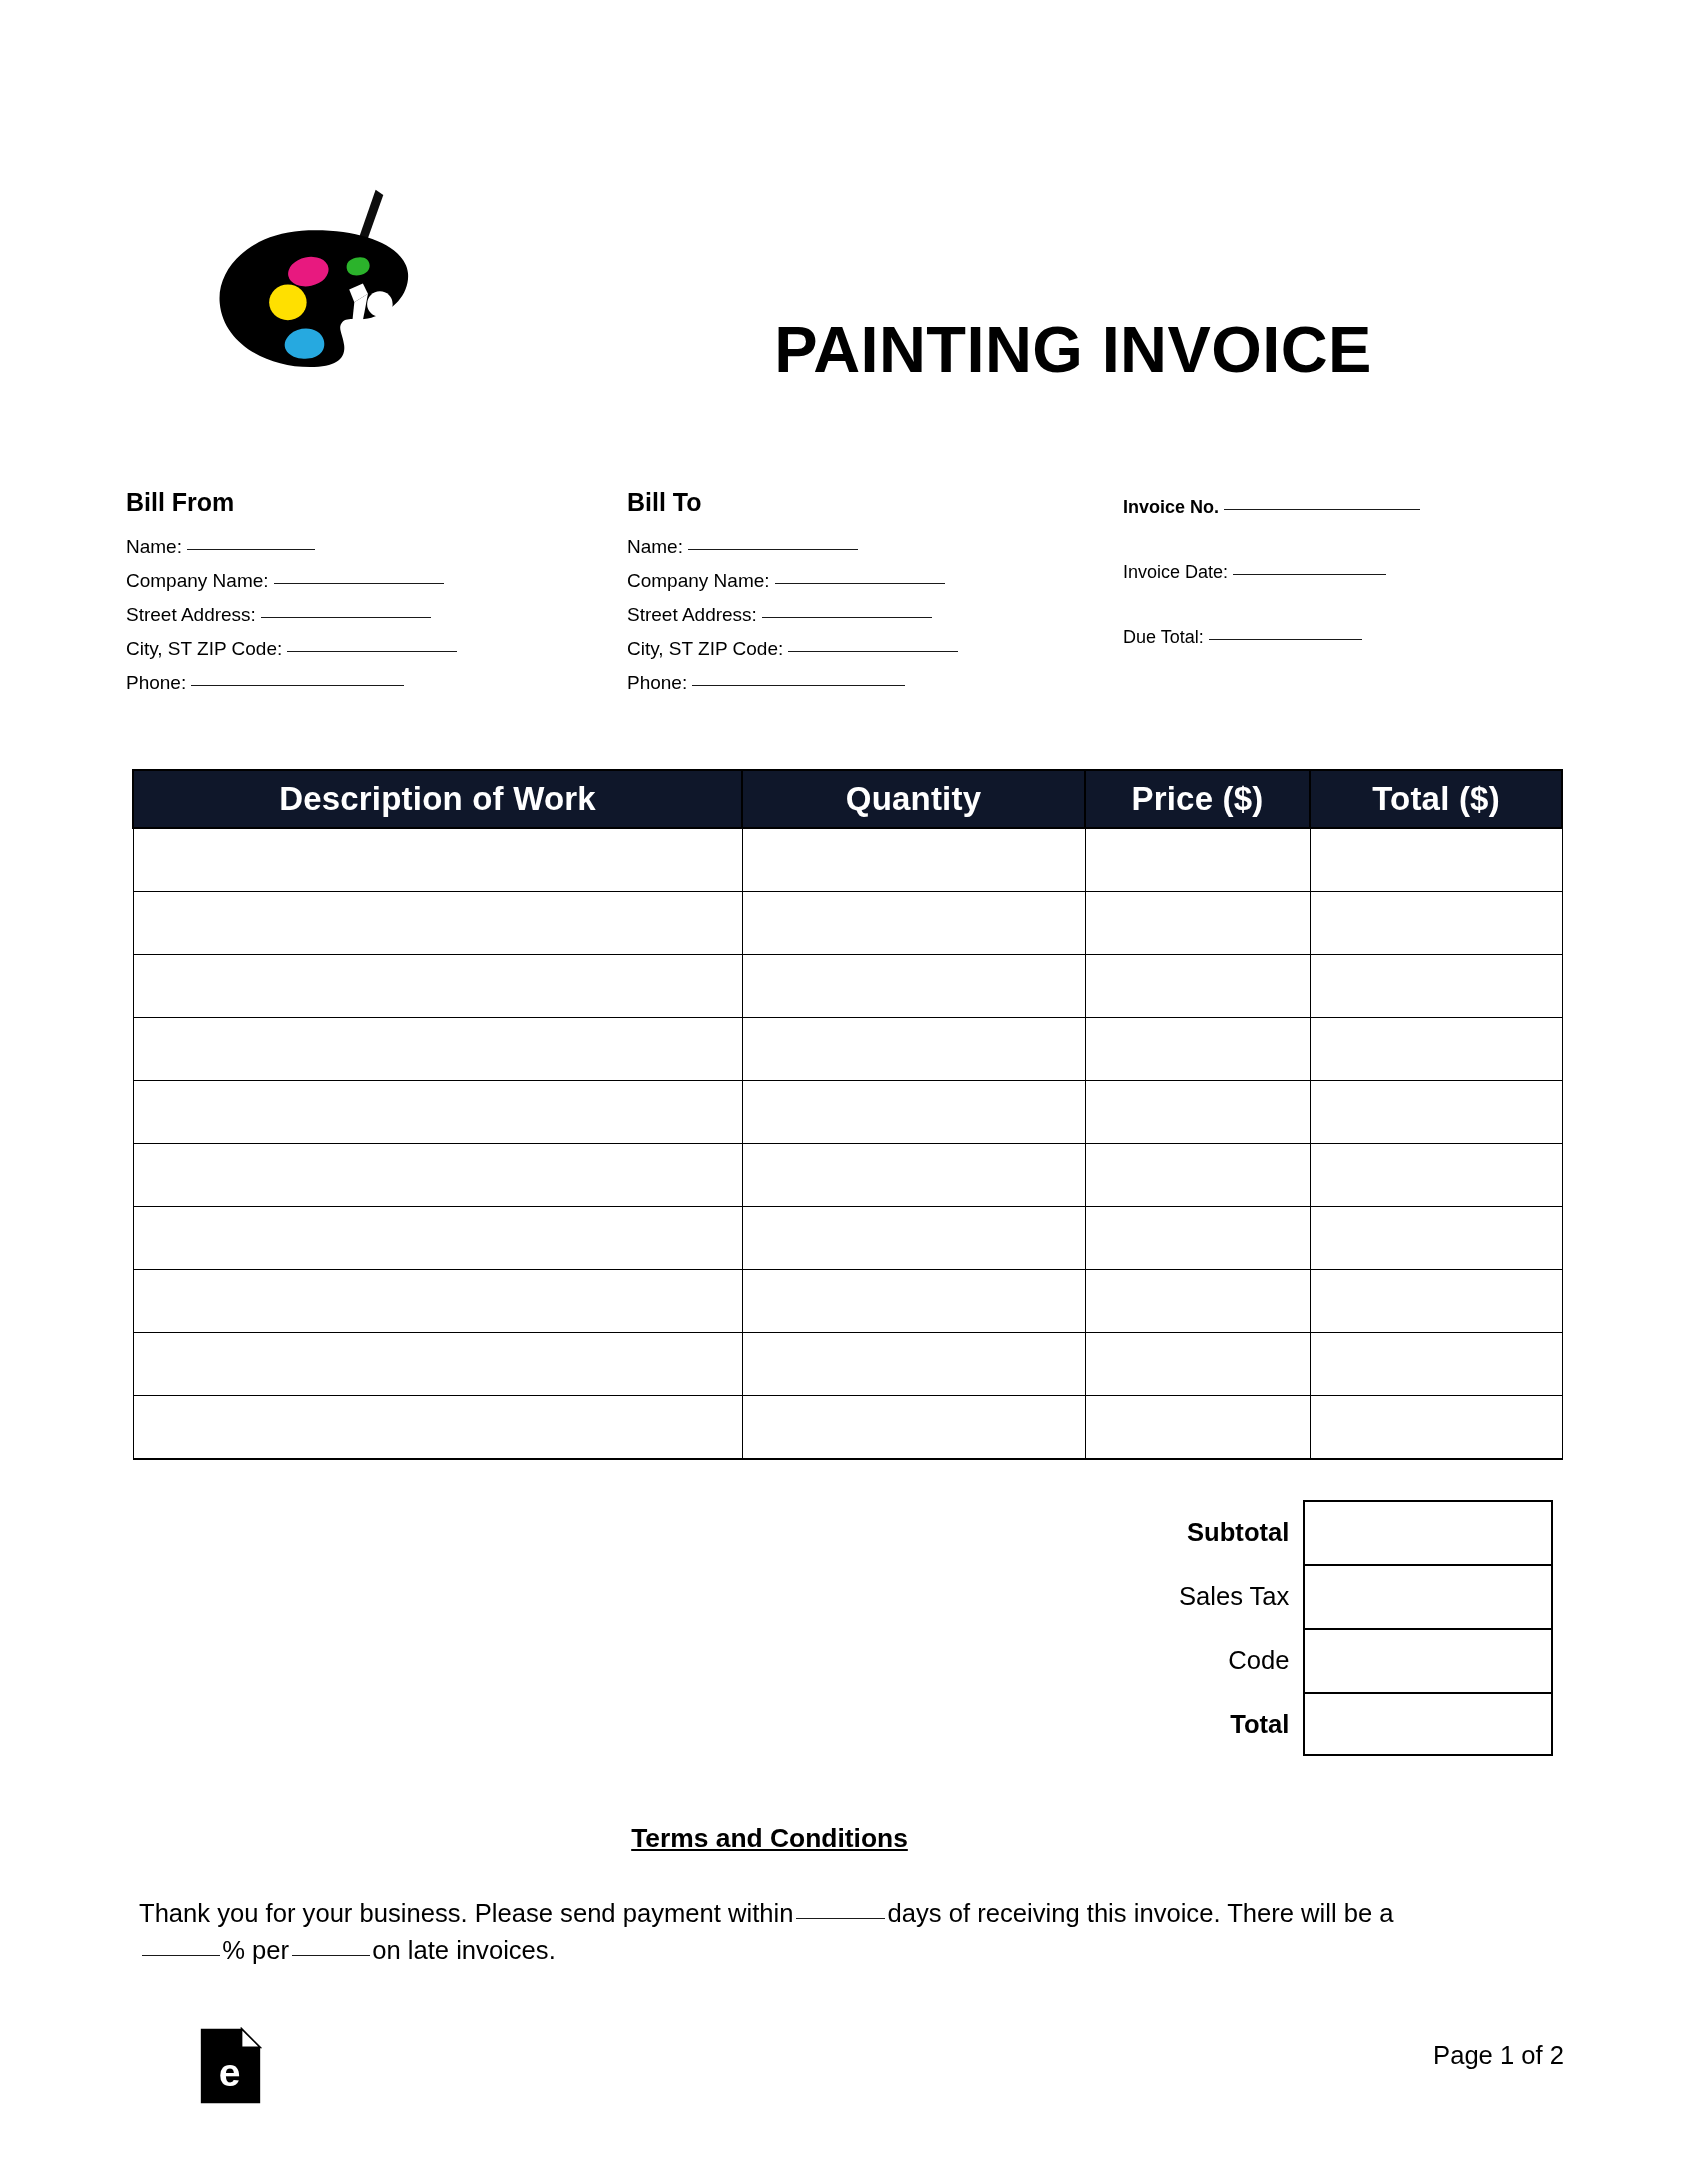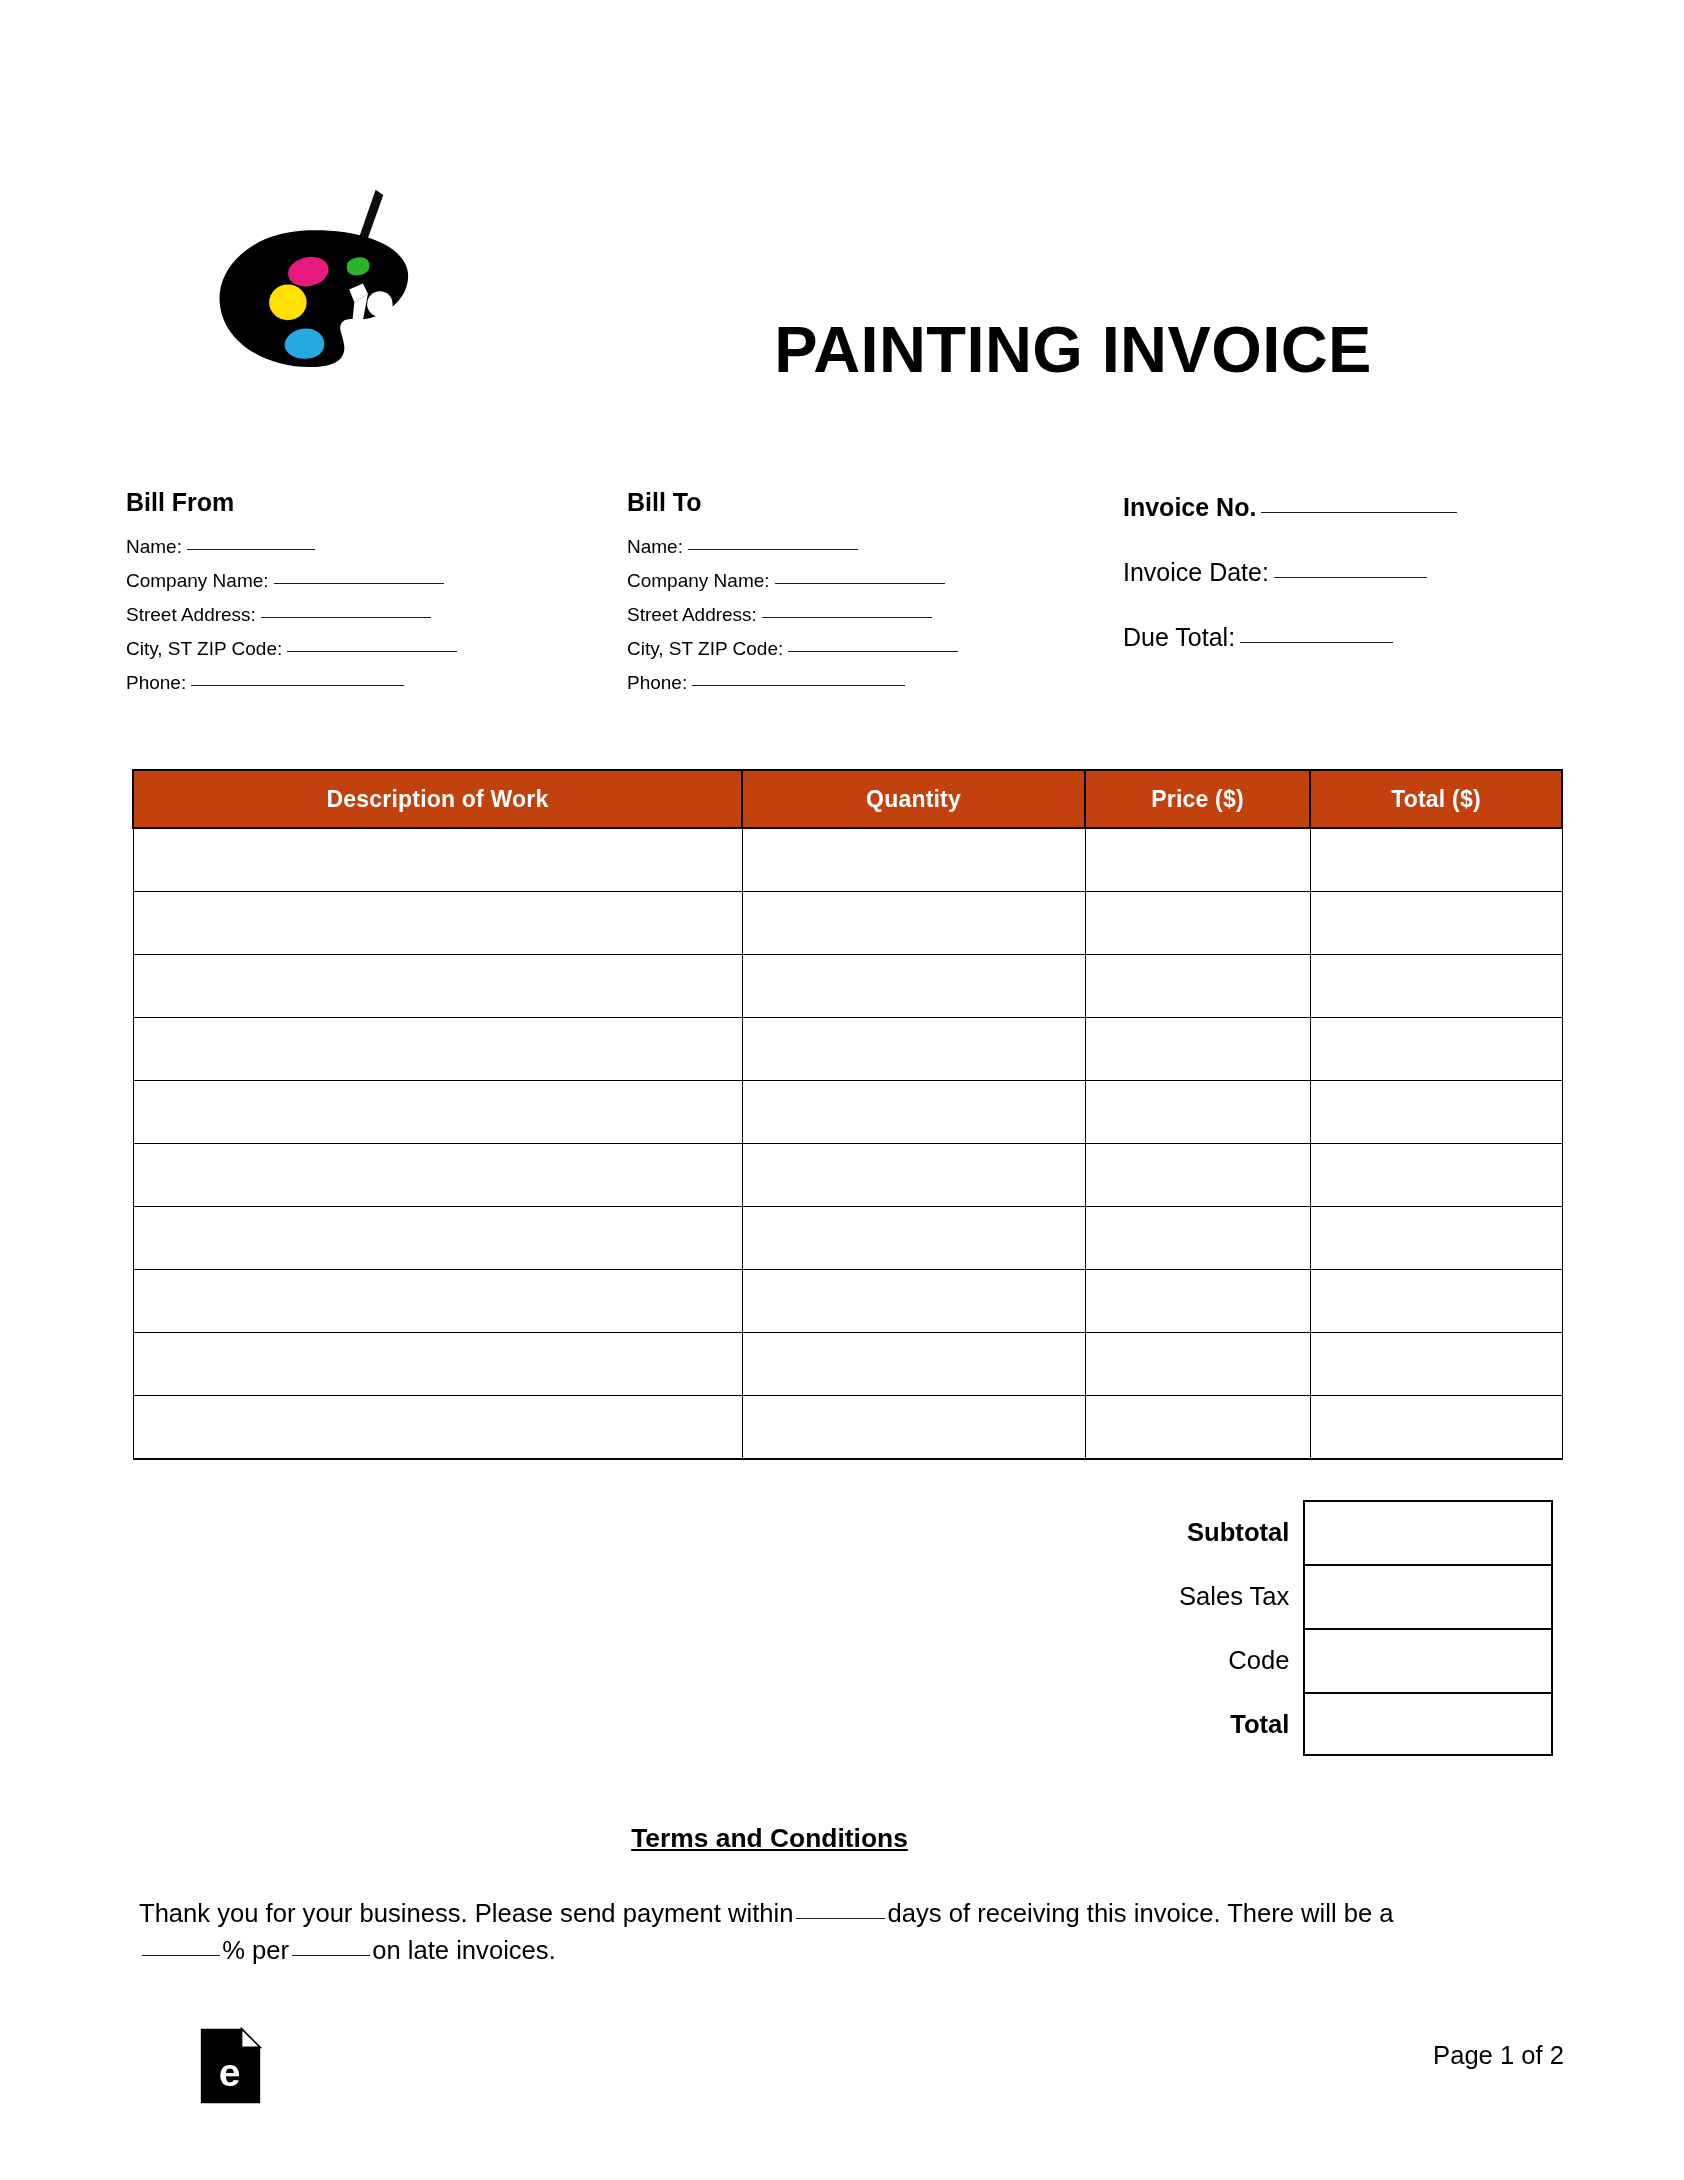--- a/index.html
+++ b/index.html
@@ -89,21 +89,21 @@
     vertical-align: 3.4px;
     margin-left: 5.1px;
   }
   .r-sm  { width: 128px; }
   .r-md  { width: 170px; }
   .r-lg  { width: 196px; }
   .r-xl  { width: 213px; }
   .r-xxl { width: 153px; }
 
   .inv-line {
-    font-size: 25px;
+    font-size: 18px;
     line-height: 34px;
     white-space: nowrap;
     margin-bottom: 31px;
   }
   .inv-line.bold { font-weight: bold; }
   .inv-line:last-child { margin-bottom: 0; }
 
   
   .tbl {
     position: absolute;
@@ -111,23 +111,23 @@
     top: 769px;
     width: 1421px;
     border-collapse: collapse;
     table-layout: fixed;
   }
   .tbl th, .tbl td {
     border: 2.6px solid #000000;
     padding: 0;
   }
   .tbl thead th {
-    background: #c2410c;
+    background: #0f172a;
     color: #ffffff;
-    font-size: 23px;
+    font-size: 33px;
     font-weight: bold;
     height: 56px;
     text-align: center;
     vertical-align: middle;
     letter-spacing: 0.2px;
   }
   .tbl tbody td {
     height: 62px;
     border: 1.7px solid #000000;
   }

